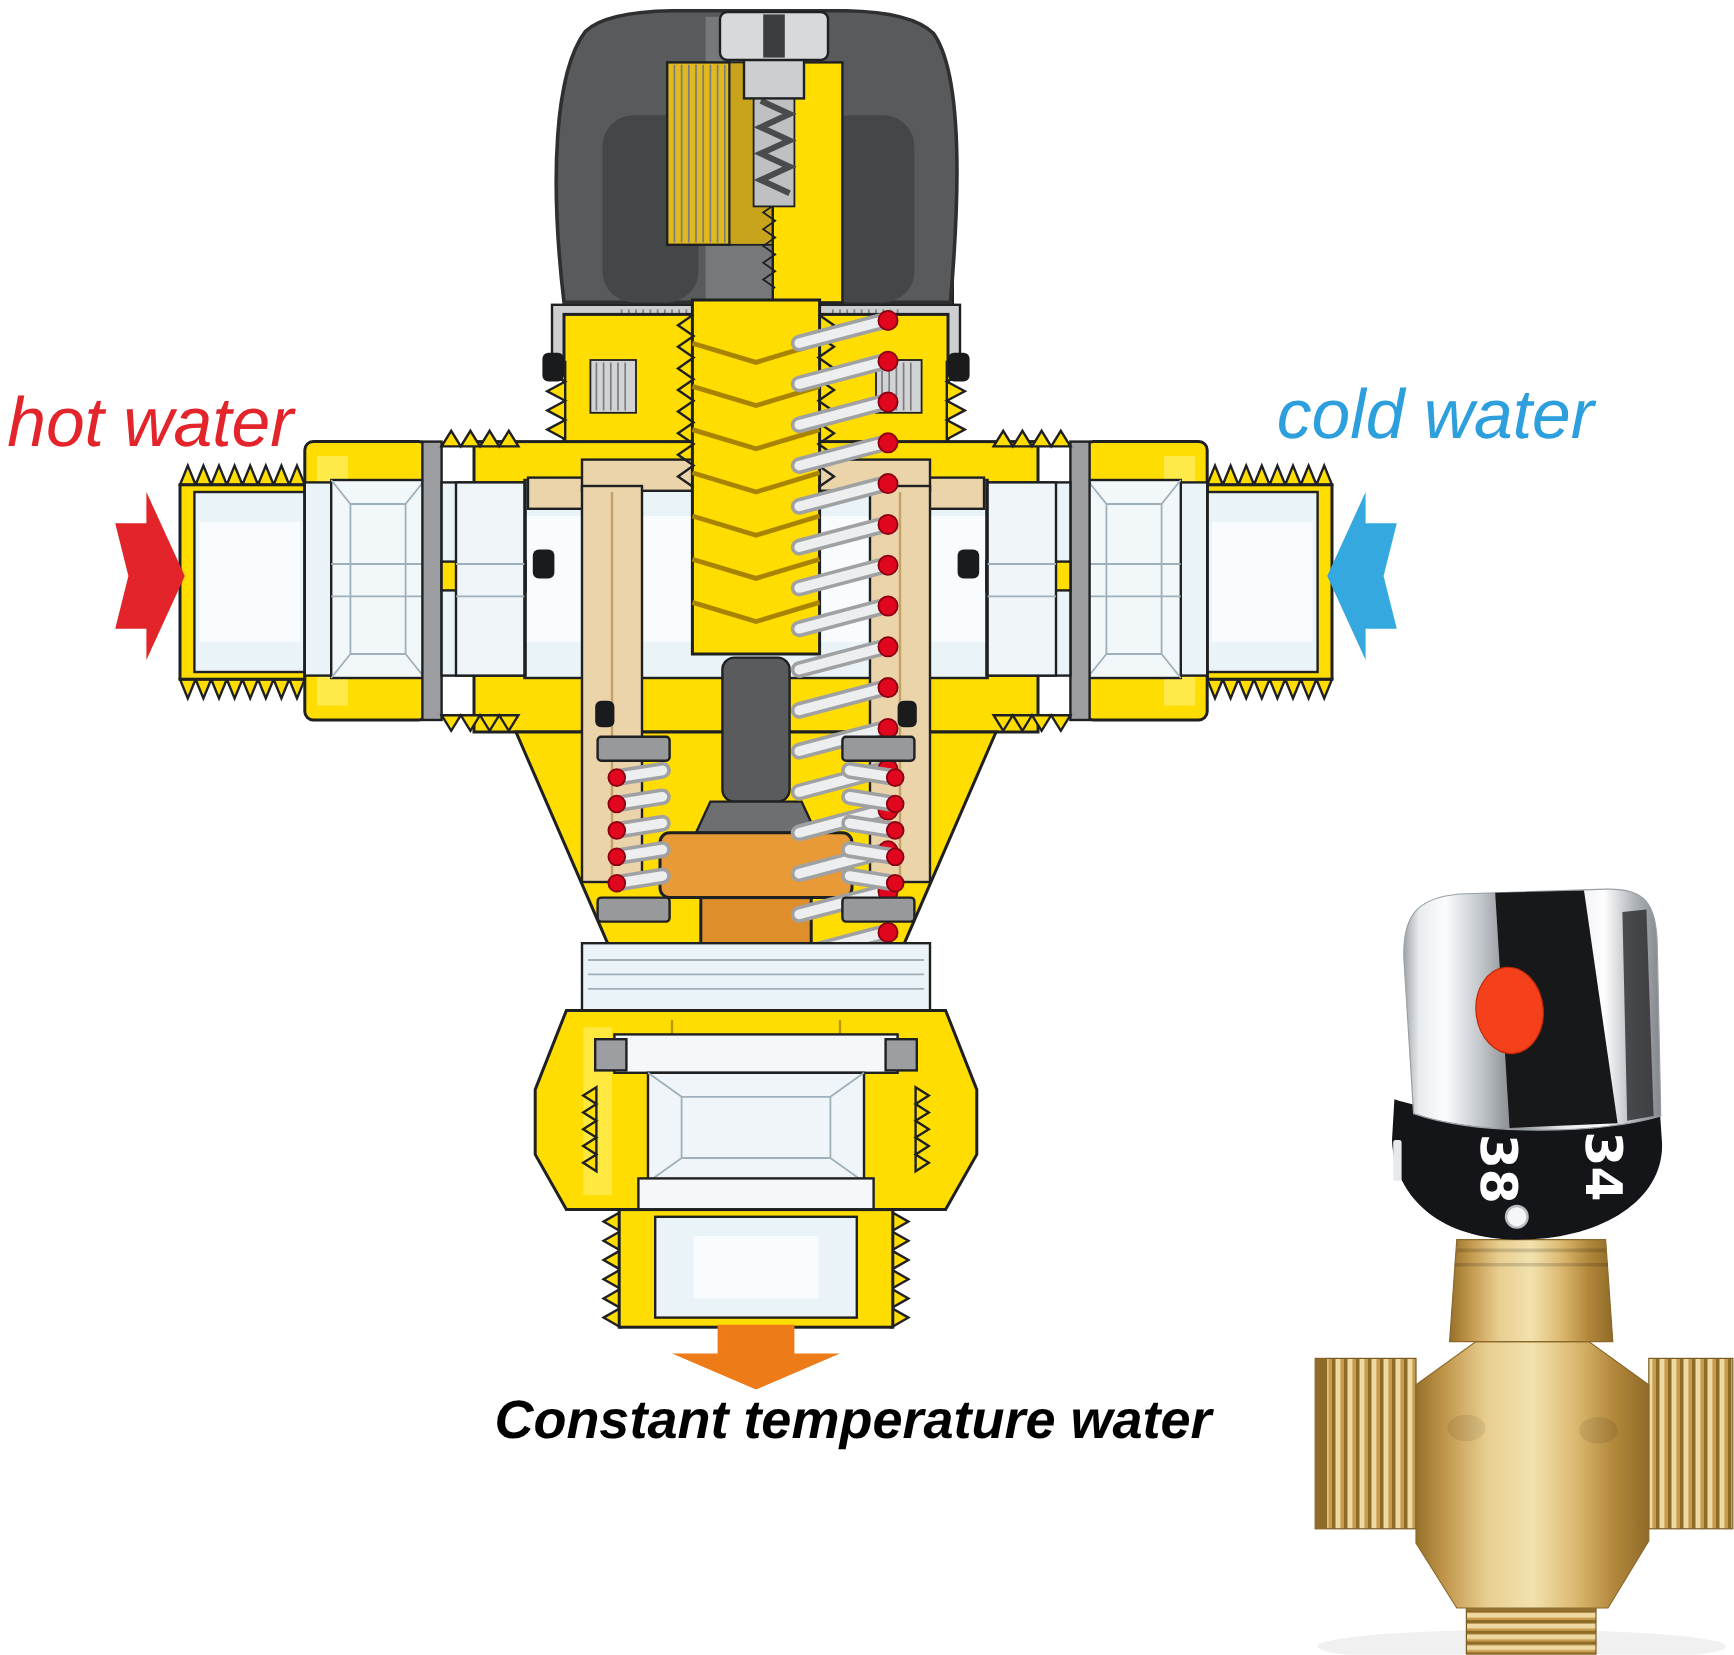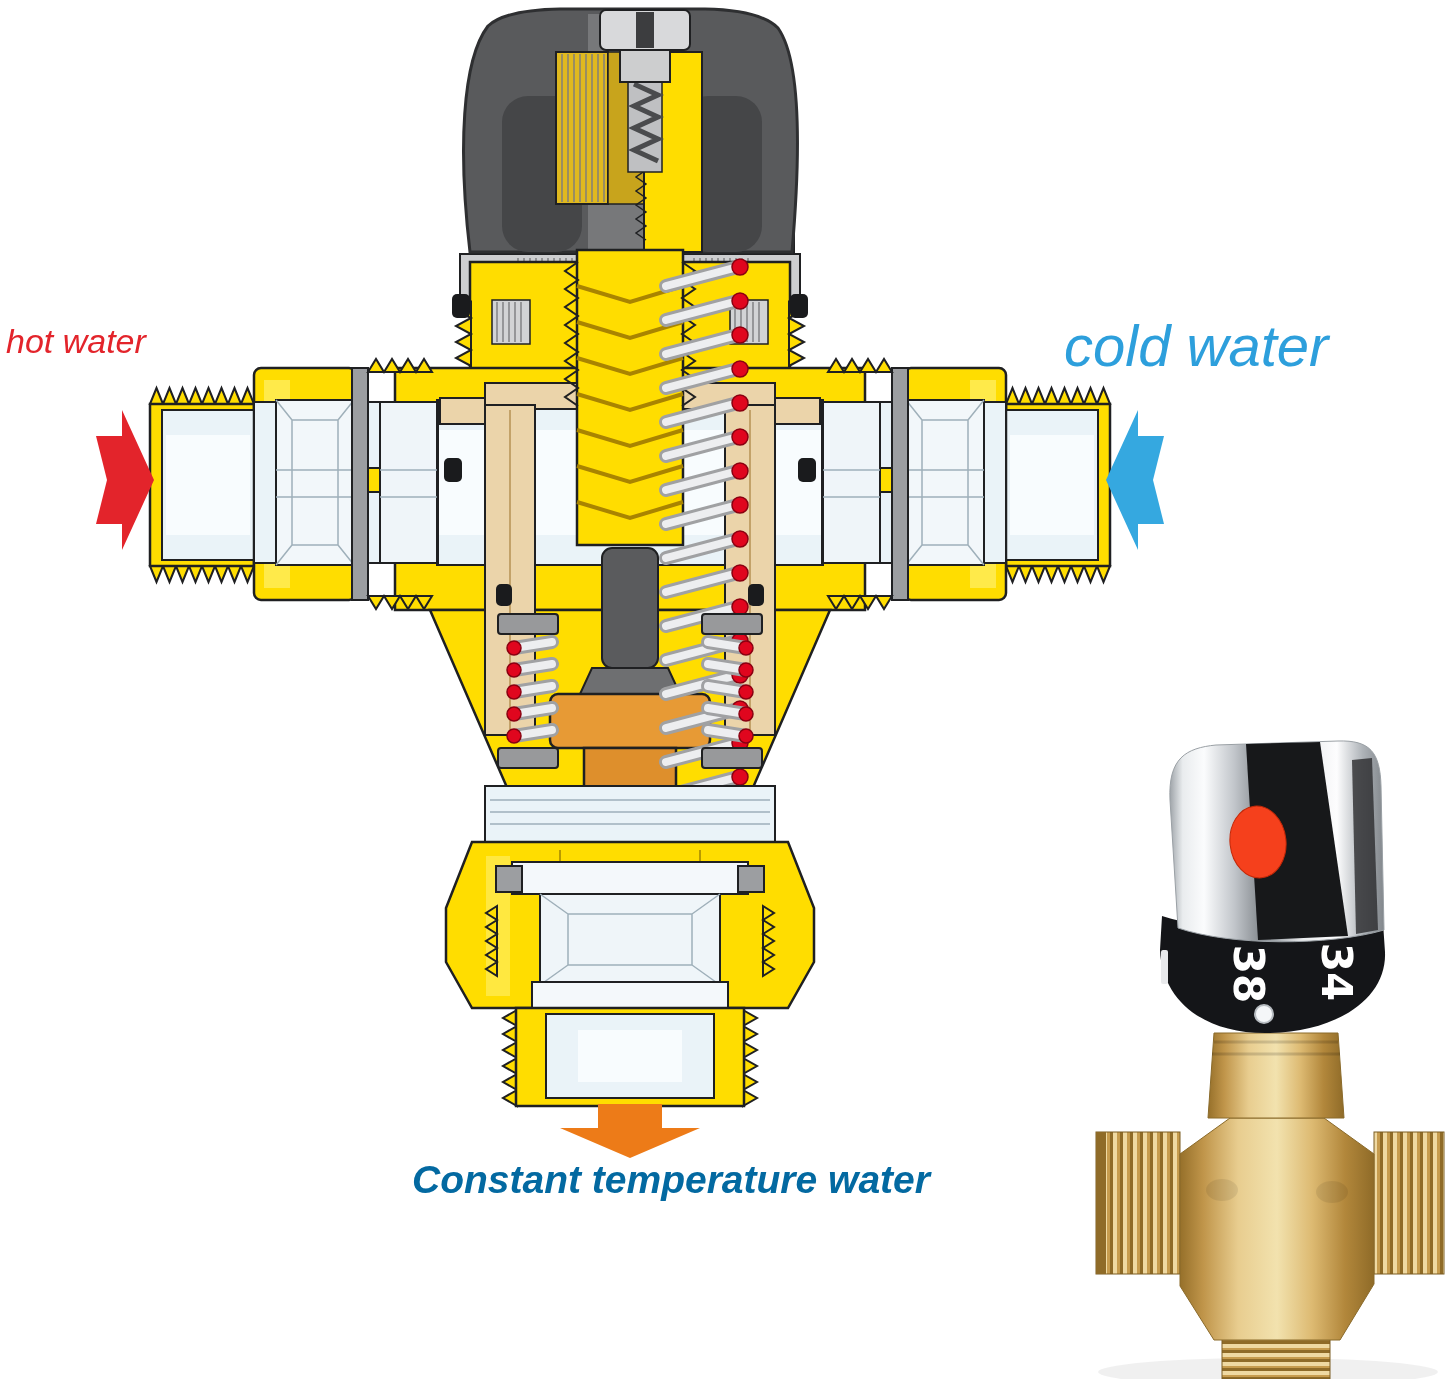--- a/index.html
+++ b/index.html
@@ -1,22 +1,22 @@
 <!DOCTYPE html>
 <html><head>
 <meta charset="utf-8">
 <style>
   html,body{margin:0;padding:0;background:#ffffff;}
   .canvas{position:relative;width:1445px;height:1379px;background:#ffffff;
           font-family:"Liberation Sans",sans-serif;overflow:hidden;}
   .scene{position:absolute;left:0;top:0;}
   .lbl{position:absolute;font-style:italic;white-space:nowrap;line-height:1;}
-  .lbl-hot{left:6px;top:324px;font-size:34px;font-weight:500;color:#E3242B;}
+  .lbl-hot{left:6px;top:324px;font-size:58px;font-weight:500;color:#E3242B;}
   .lbl-cold{left:1064px;top:317px;font-size:58px;font-weight:500;color:#2D9FDC;}
-  .lbl-out{left:412px;top:1160px;font-size:39px;font-weight:700;color:#0369a1;}
+  .lbl-out{left:412px;top:1160px;font-size:45px;font-weight:700;color:#000000;}
   
   .o{stroke:#1f2022;stroke-width:2.5;}
   .o2{stroke:#1f2022;stroke-width:2;}
   .yel{fill:#FFDD00;}
   .bore{fill:#EAF3F8;}
   .boreW{fill:#F8FCFE;}
   .tan{fill:#EBD4AA;}
   .gry{fill:#9C9EA1;}
   .blk{fill:#1A1B1D;}
   .sb{stroke:#A0A1A3;stroke-width:14;stroke-linecap:round;fill:none;}

